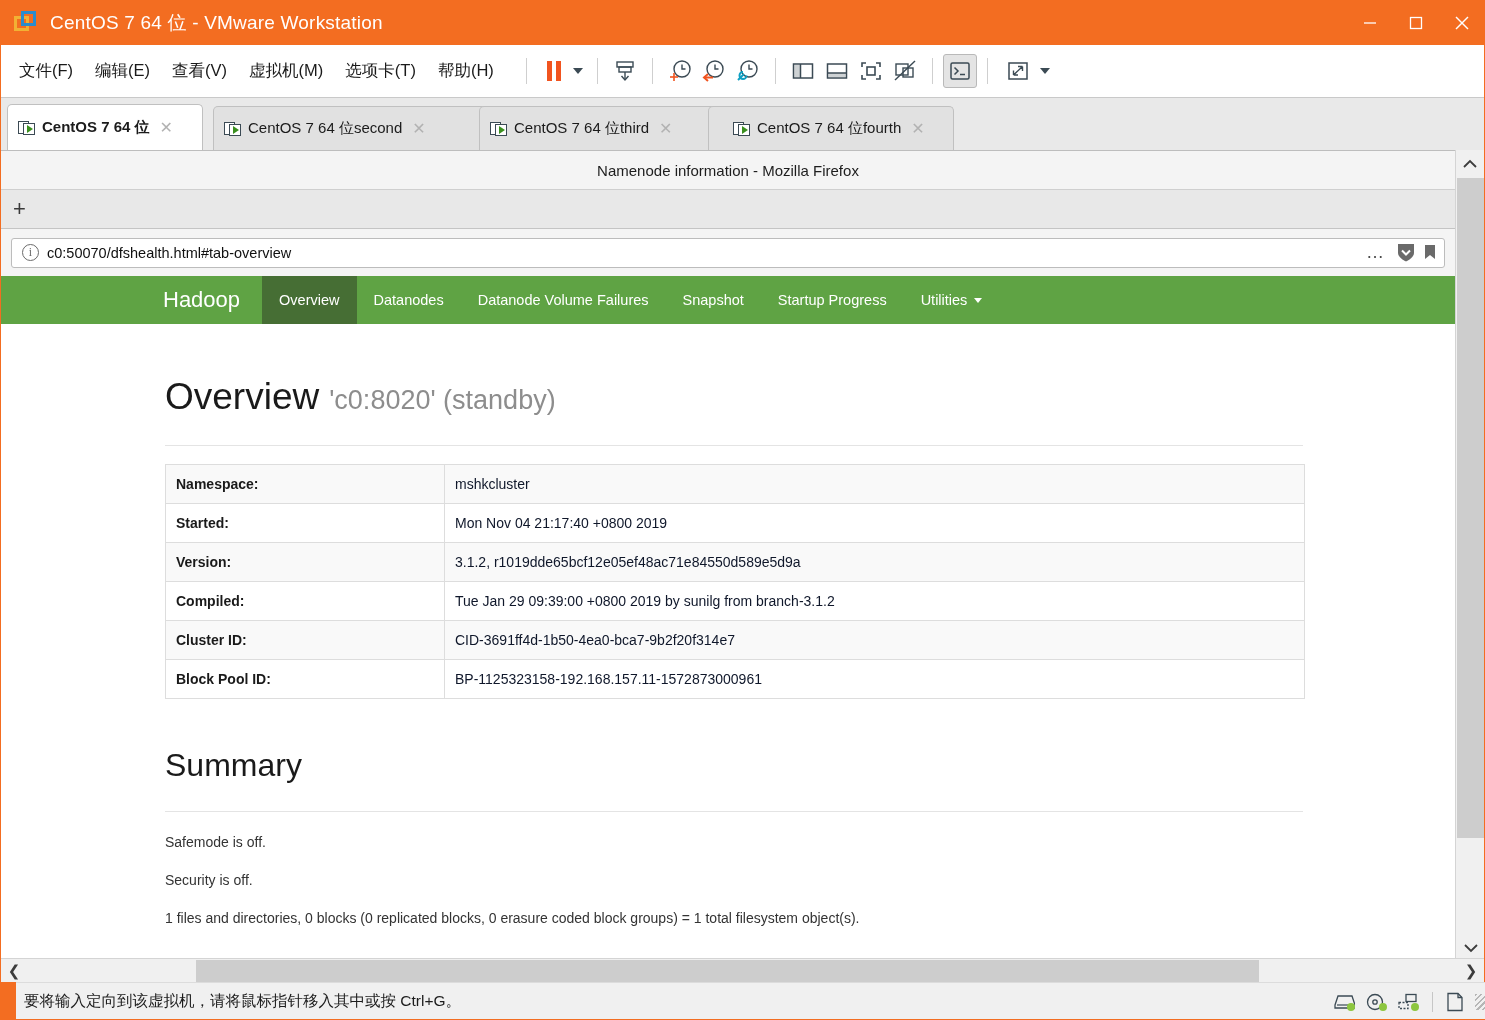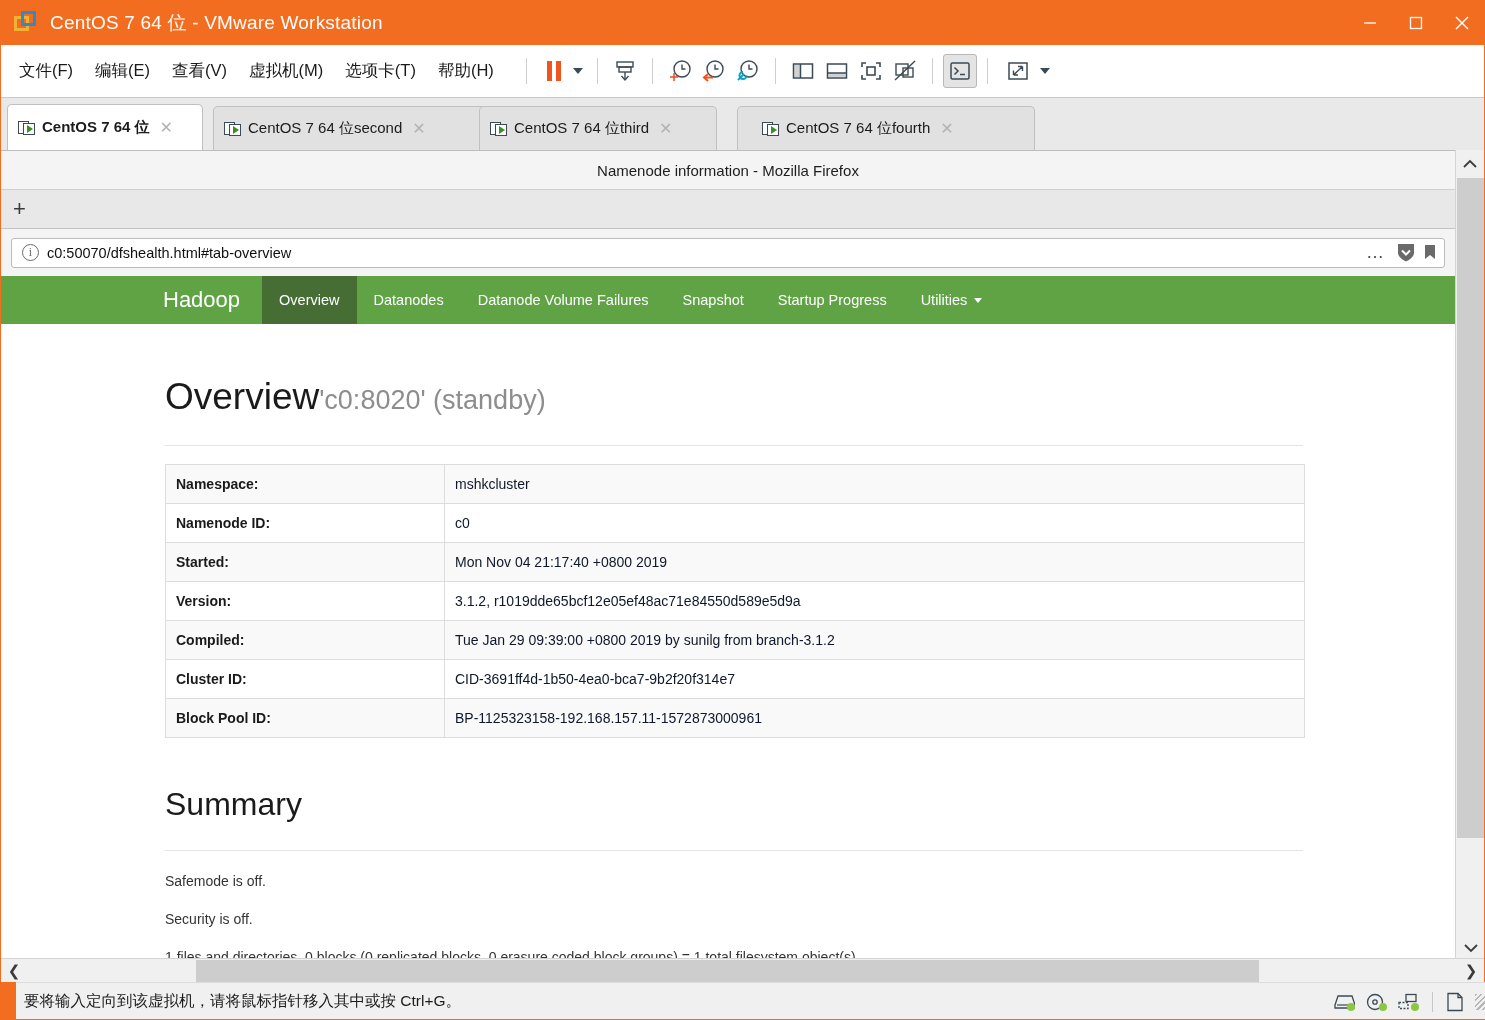--- a/index.html
+++ b/index.html
@@ -301,20 +301,21 @@
   .pg-title {
     font-size: 37px;
     color: #1a1a1a;
     margin: 52px 0 0 0;
     font-weight: normal;
     white-space: nowrap;
   }
   .pg-title .sub {
     font-size: 27px;
     color: #8d8d8d;
+    margin-left: 10px;
   }
   .rule {
     width: 1138px;
     height: 1px;
     background: #e4e4e4;
     margin-top: 27px;
   }
   .info-table {
     border-collapse: collapse;
     width: 1140px;
@@ -584,21 +585,21 @@
     </div>
     <div class="vm-tab" style="left:478px; width:238px;">
       <span class="vm-tab-ico">
           <span class="frame-b"></span>
           <span class="frame-f"></span>
           <span class="play"></span>
         </span>
       <span class="vm-tab-label">CentOS 7 64 位third</span>
       <span class="vm-tab-close">✕</span>
     </div>
-    <div class="vm-tab" style="left:736px; width:298px;padding-left:24px;">
+    <div class="vm-tab" style="left:707px; width:246px;padding-left:24px;">
       <span class="vm-tab-ico">
           <span class="frame-b"></span>
           <span class="frame-f"></span>
           <span class="play"></span>
         </span>
       <span class="vm-tab-label">CentOS 7 64 位fourth</span>
       <span class="vm-tab-close">✕</span>
     </div>
   </div>
 
@@ -648,24 +649,20 @@
       <h1 class="pg-title">
         <span>Overview</span><span class="sub">'c0:8020' (standby)</span>
       </h1>
       <div class="rule"></div>
 
       <table class="info-table">
         <tbody>
           <tr>
             <td class="k">Namespace:</td>
             <td>mshkcluster</td>
-          </tr>
-          <tr>
-            <td class="k">Namenode ID:</td>
-            <td>c0</td>
           </tr>
           <tr>
             <td class="k">Started:</td>
             <td>Mon Nov 04 21:17:40 +0800 2019</td>
           </tr>
           <tr>
             <td class="k">Version:</td>
             <td>3.1.2, r1019dde65bcf12e05ef48ac71e84550d589e5d9a</td>
           </tr>
           <tr>

